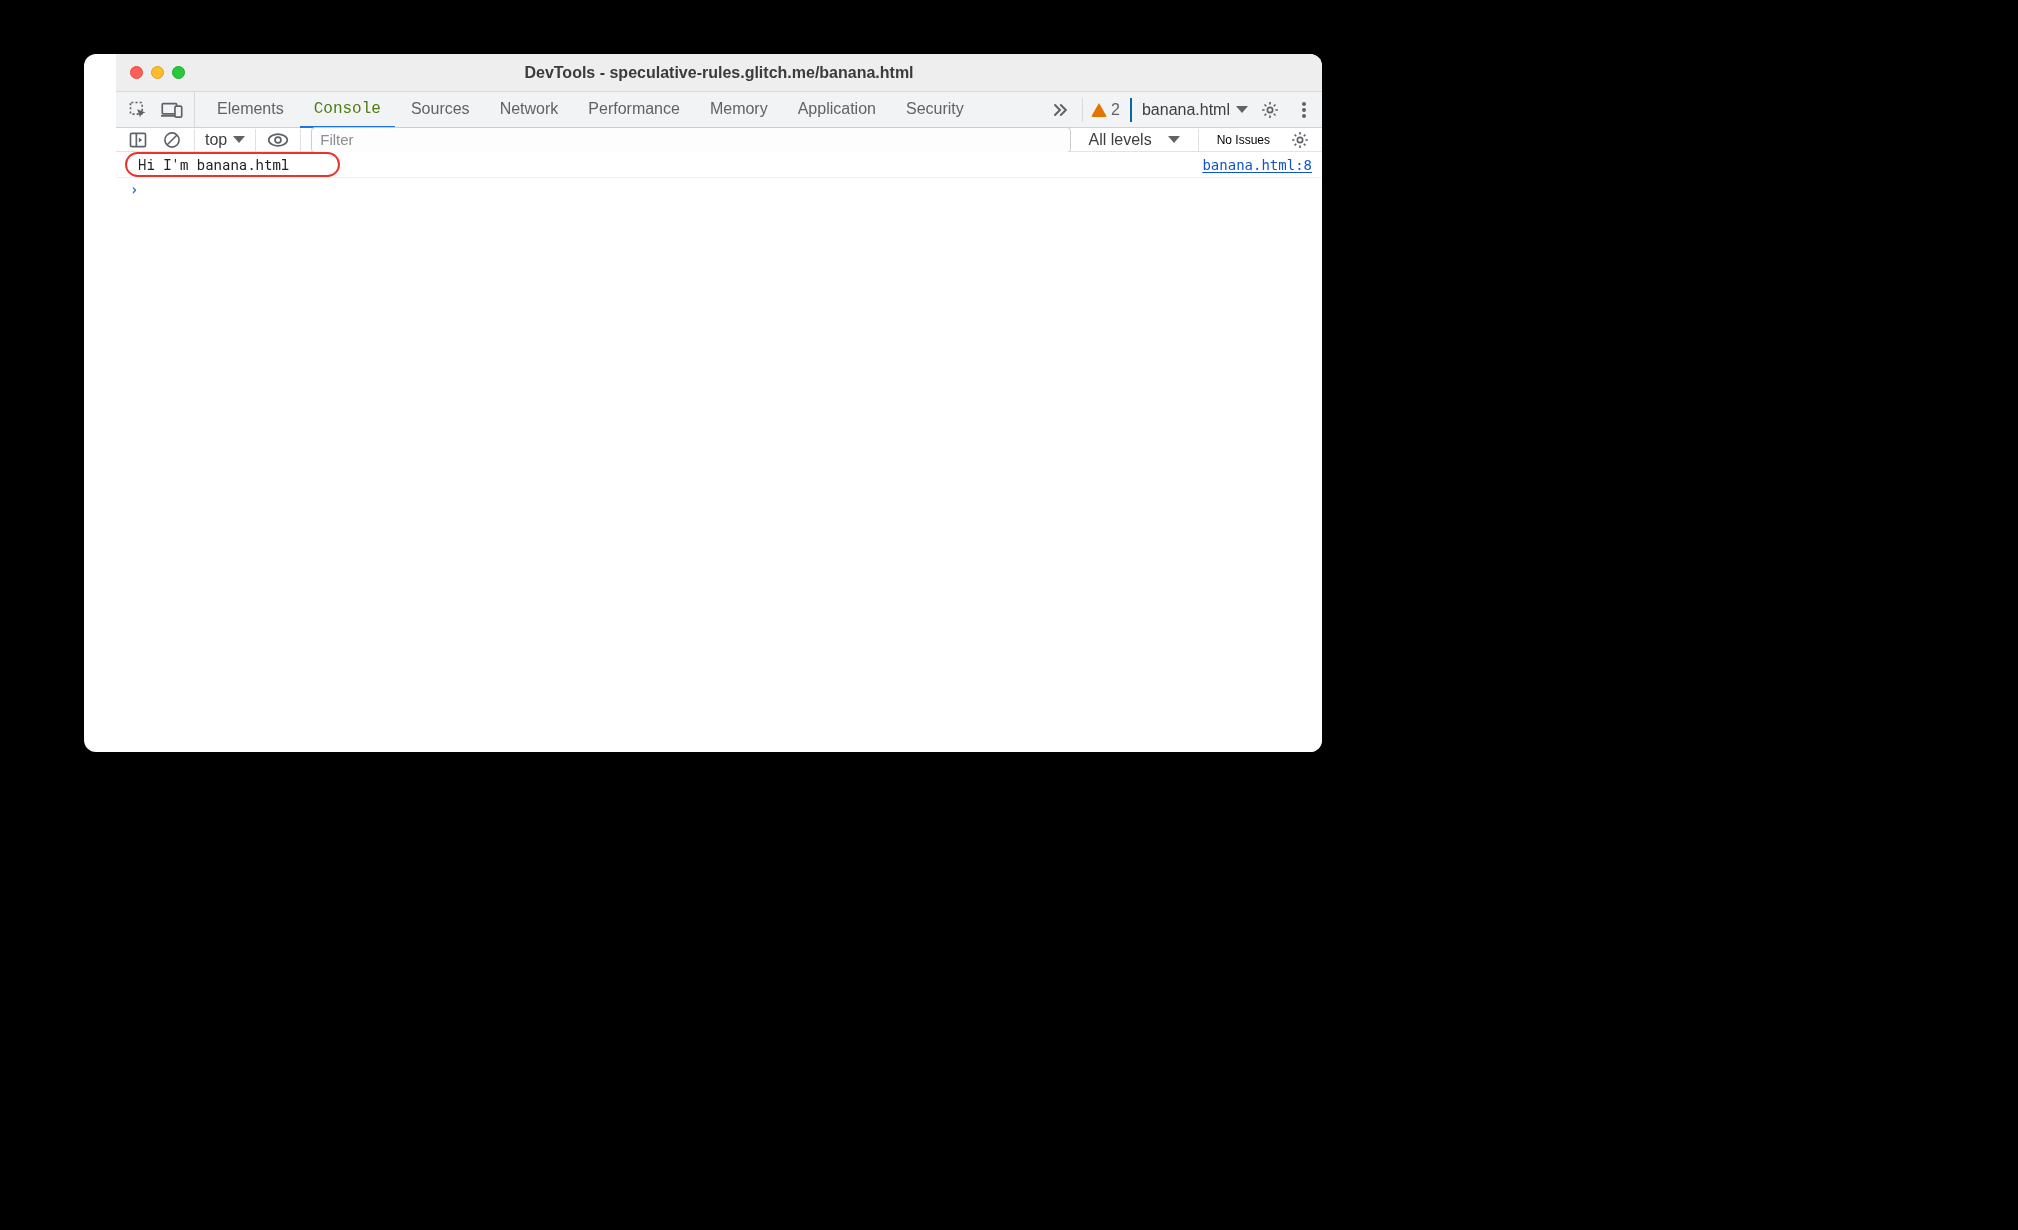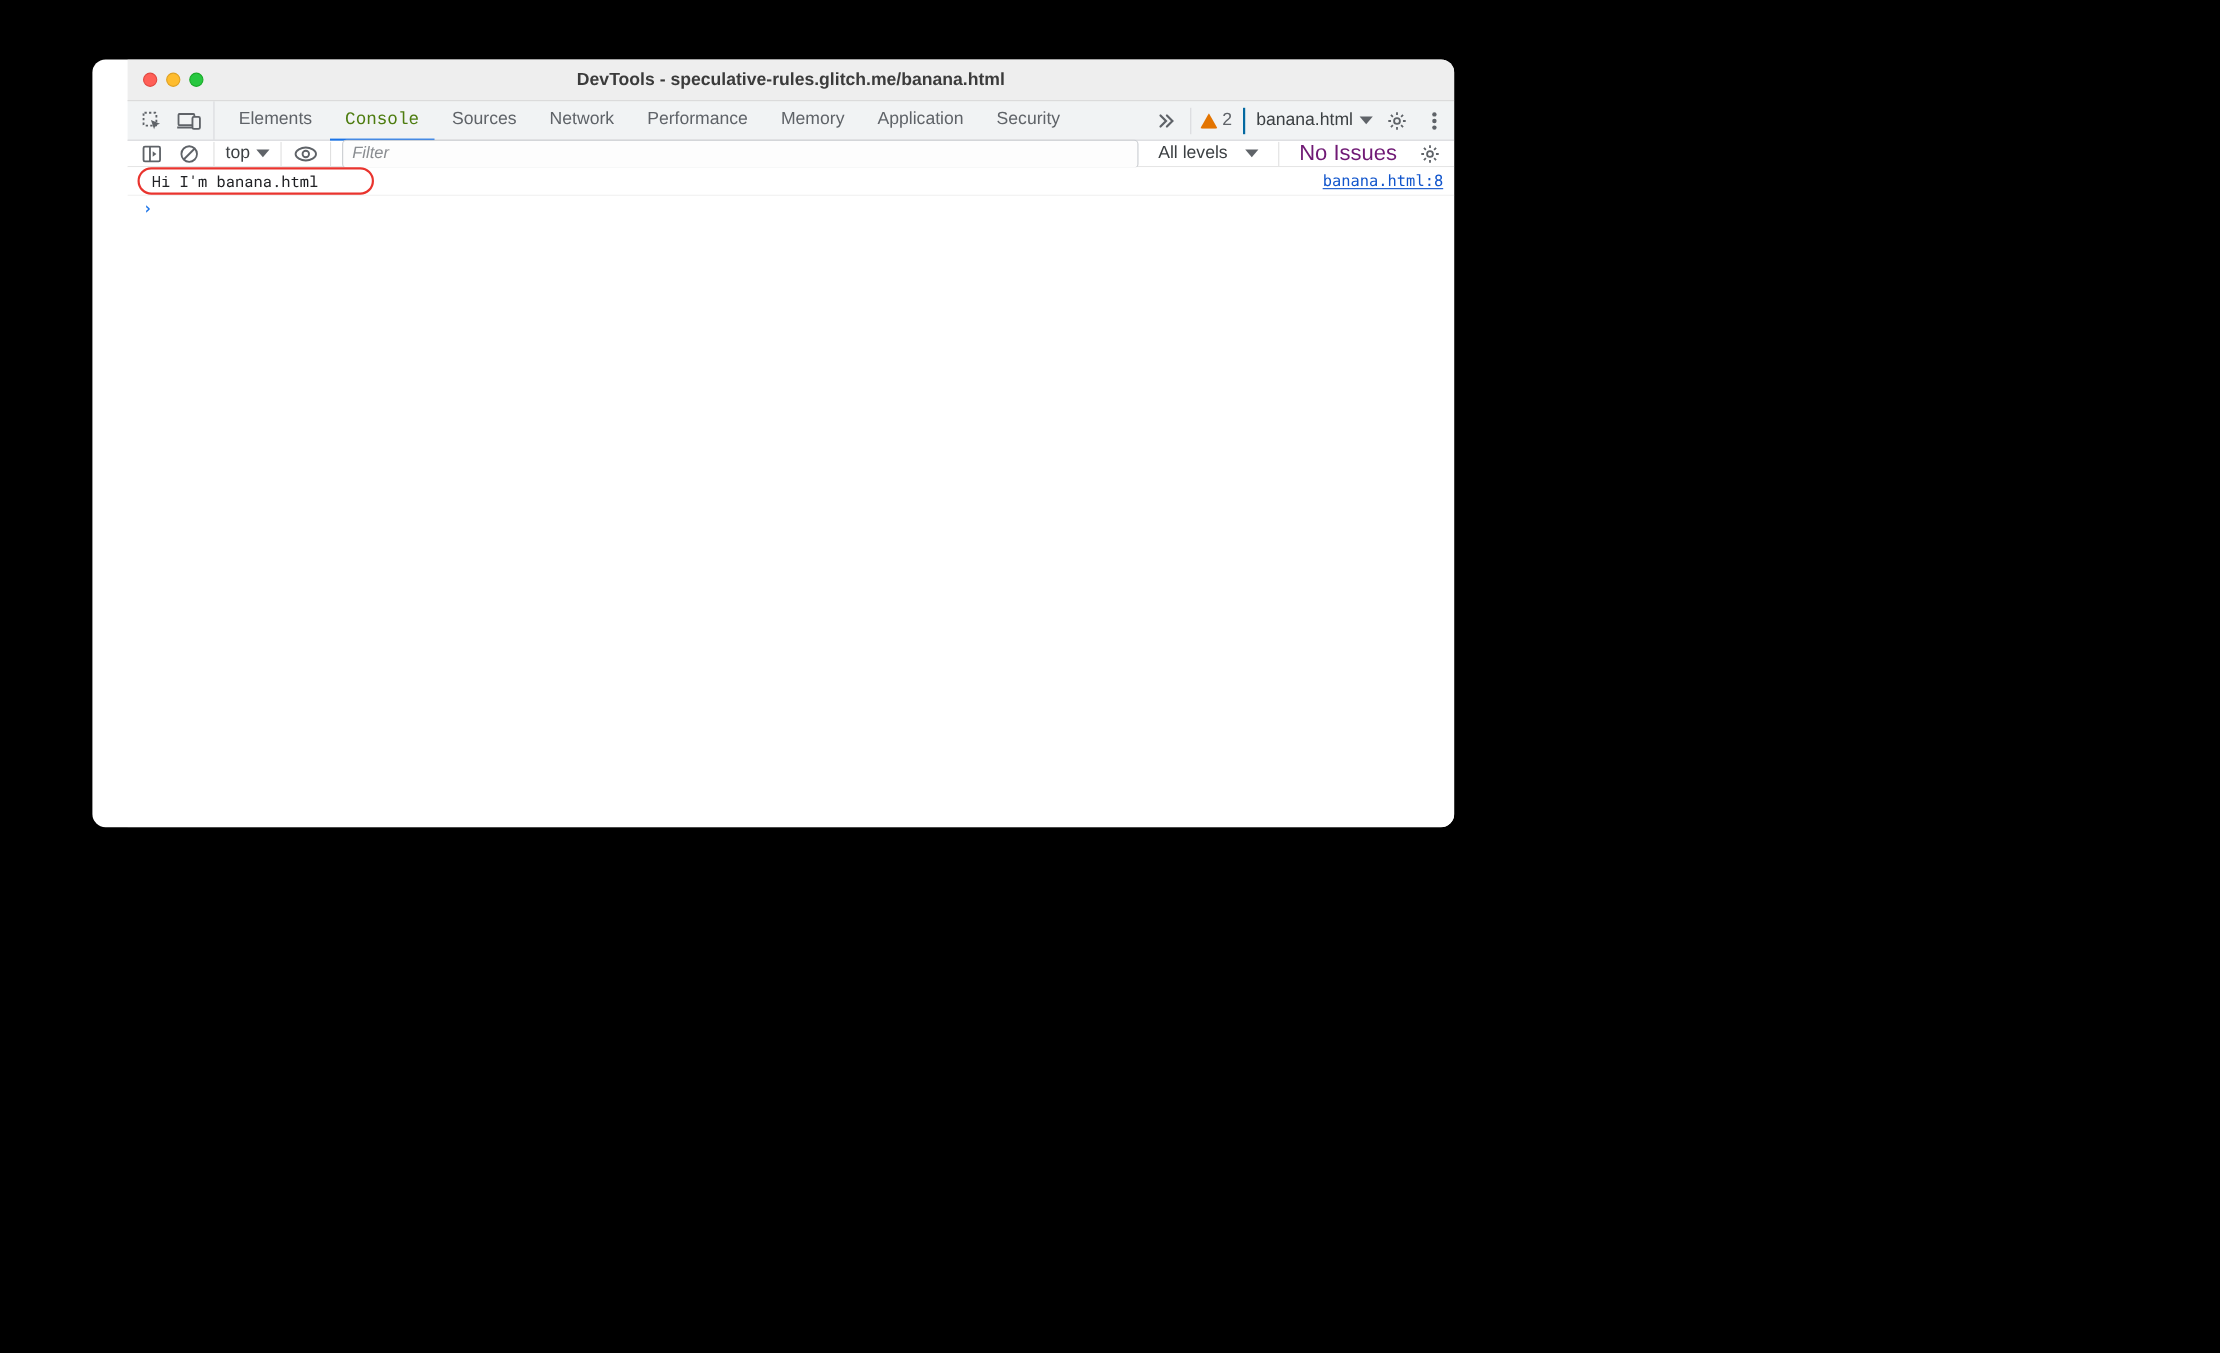--- a/index.html
+++ b/index.html
@@ -162,30 +162,29 @@
   }
   .filter-input {
     flex:1;
     height:26px;
     border:1px solid #c9ccd0;
     border-radius:4px;
     background:#fdfdfd;
     padding:0 8px;
     font-size:15px;
     color:#be185d;
-    font-style:italic;
   }
   .filter-input::placeholder { color:#8a8d91; }
   .levels-drop {
     display:flex; align-items:center; gap:16px;
     font-size:16px; color:#3c4043;
     padding:0 8px;
   }
   .issues {
-    font-size:20px; color:#701a75;
+    font-size:12px; color:#000000;
     padding:0 8px;
   }
 
   
   .console-body {
     flex:1;
     background:#fff;
     position:relative;
     font-family: Menlo, Consolas, "Roboto Mono", monospace;
     font-size:14px;

